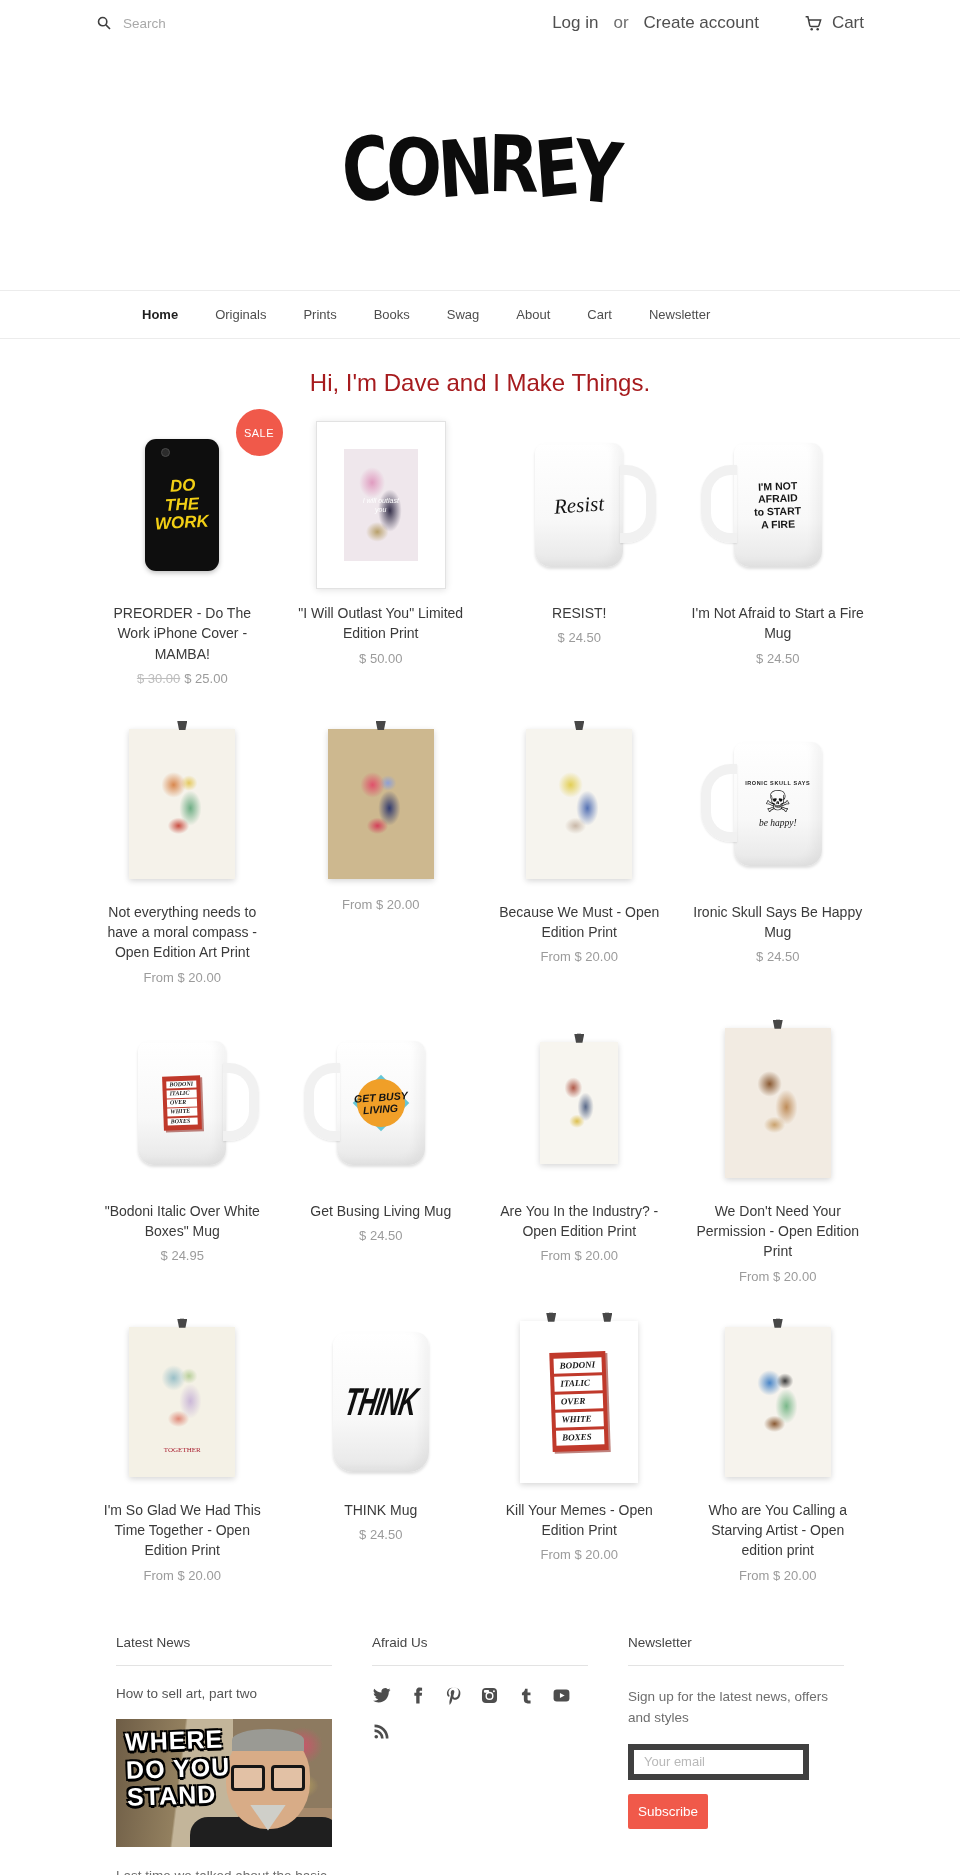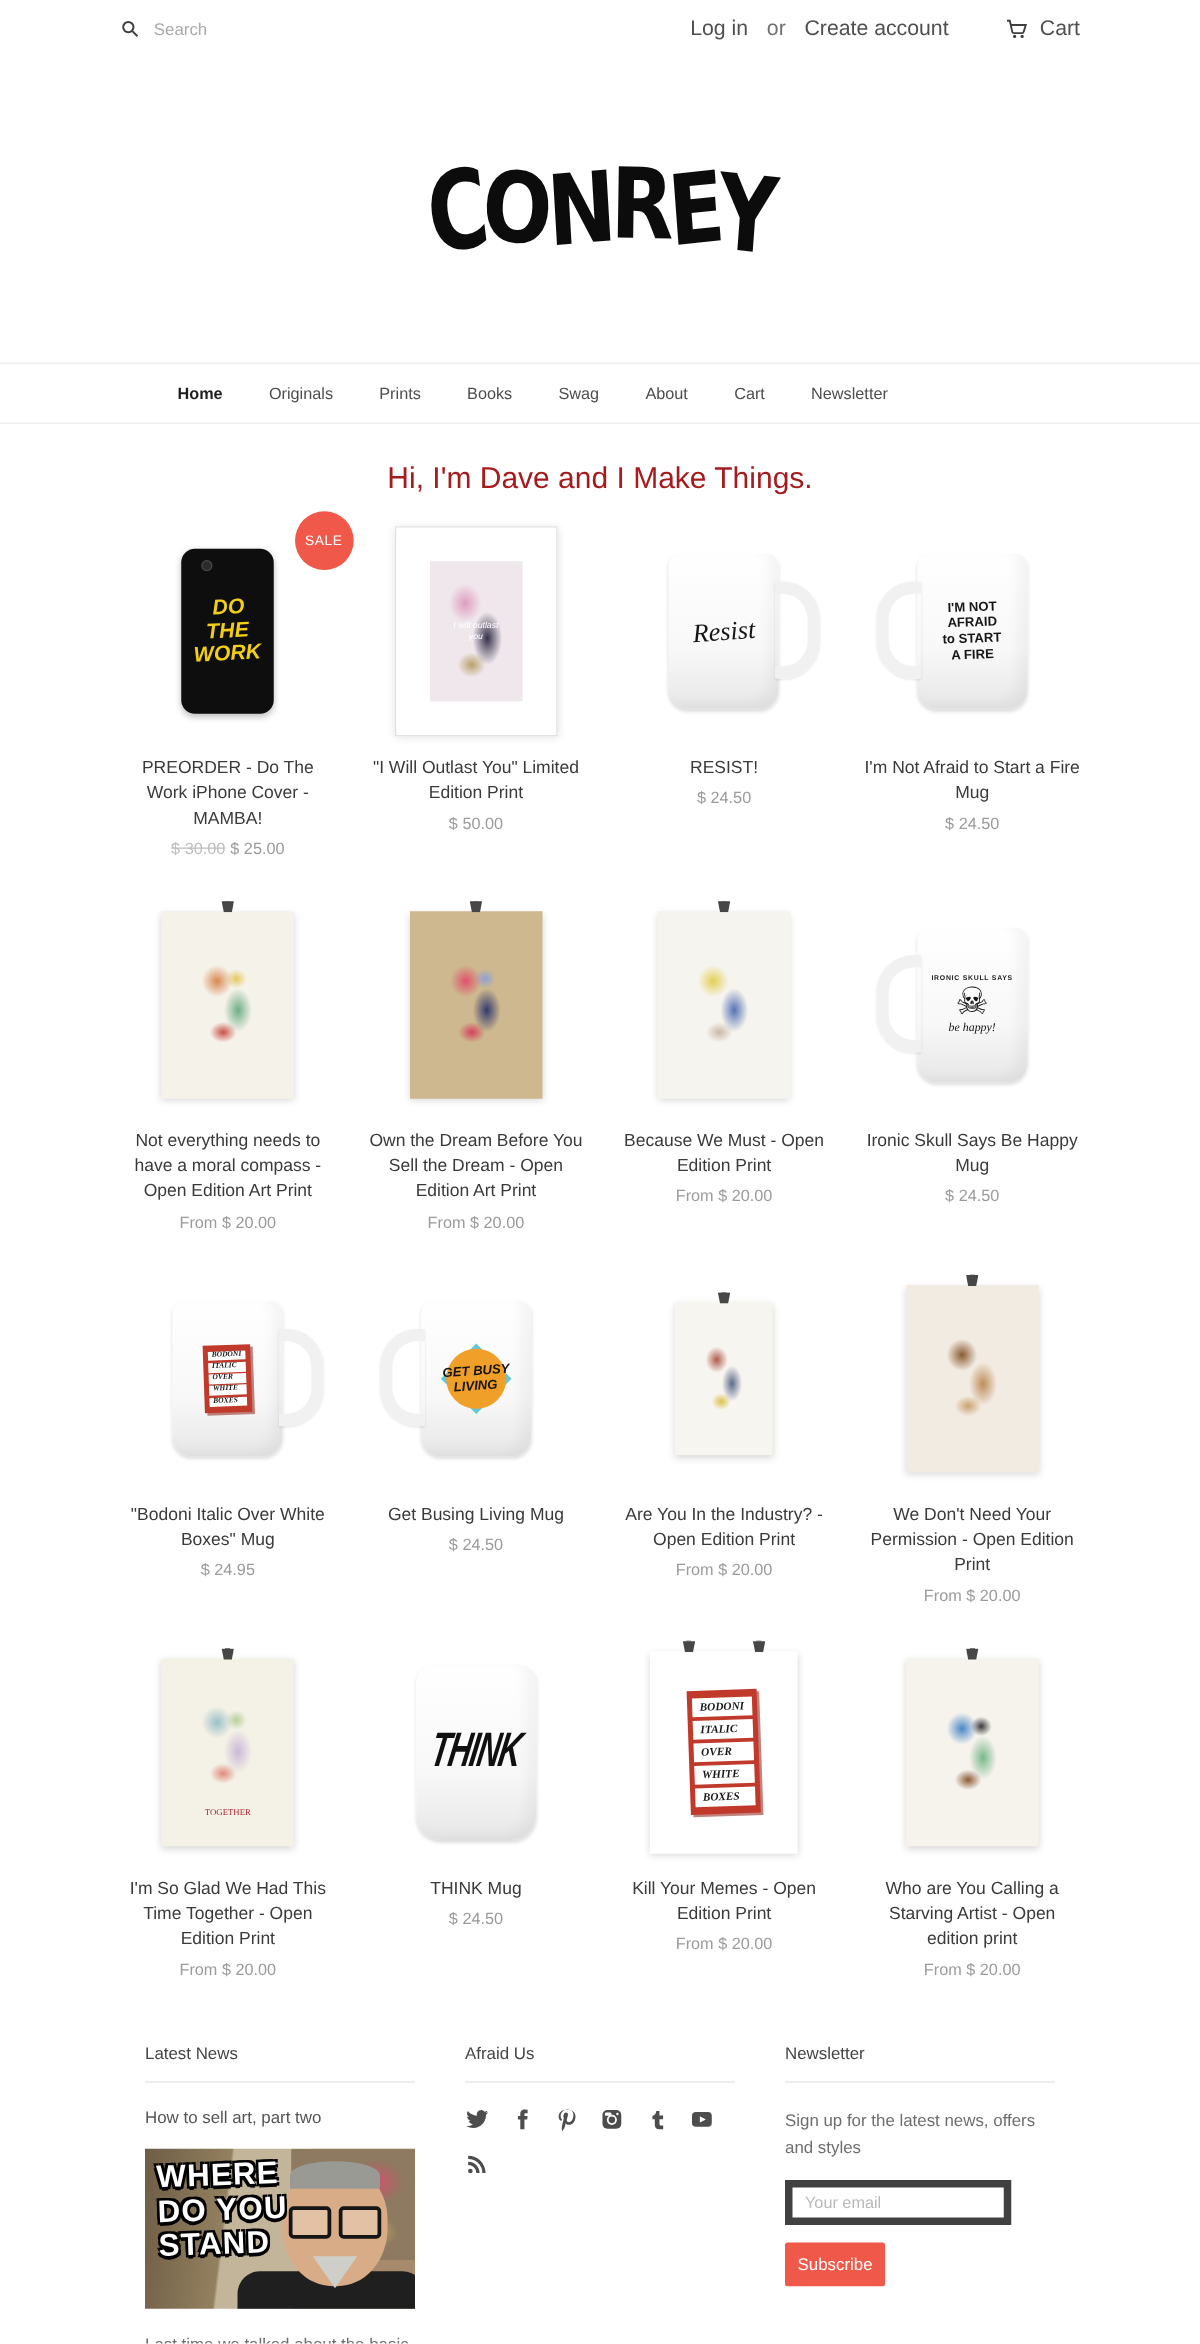--- a/index.html
+++ b/index.html
@@ -262,21 +262,20 @@
         <div class="p-title" data-interactable="true">Not everything needs to have a moral compass - Open Edition Art Print</div>
         <div class="p-price" data-interactable="false"><span data-interactable="false">From $ 20.00</span></div>
       </div>
       <div class="card" data-interactable="true">
         <div class="media" data-interactable="true">
           <div class="v print" data-interactable="false" style="background: rgb(205, 184, 143);">
             <div class="clip one" data-interactable="false"></div>
             <div class="blob" data-interactable="false" style="background: radial-gradient(closest-side at 38% 30%, rgb(224, 81, 107) 0%, rgba(224, 81, 107, 0) 46%), radial-gradient(closest-side at 62% 55%, rgb(49, 58, 110) 0%, rgba(49, 58, 110, 0) 42%), radial-gradient(closest-side at 45% 74%, rgb(212, 64, 90) 0%, rgba(212, 64, 90, 0) 34%), radial-gradient(closest-side at 60% 28%, rgb(143, 160, 214) 0%, rgba(143, 160, 214, 0) 30%);"></div>
           </div>
         </div>
-        <div class="p-title" data-interactable="true">Own the Dream Before You Sell the Dream - Open Edition Art Print</div>
         <div class="p-price" data-interactable="false"><span data-interactable="false">From $ 20.00</span></div>
       </div>
       <div class="card" data-interactable="true">
         <div class="media" data-interactable="true">
           <div class="v print" data-interactable="false" style="background: rgb(246, 244, 238);">
             <div class="clip one" data-interactable="false"></div>
             <div class="blob" data-interactable="false" style="background: radial-gradient(closest-side at 38% 30%, rgb(227, 207, 85) 0%, rgba(227, 207, 85, 0) 46%), radial-gradient(closest-side at 62% 55%, rgb(85, 114, 181) 0%, rgba(85, 114, 181, 0) 42%), radial-gradient(closest-side at 45% 74%, rgb(201, 184, 168) 0%, rgba(201, 184, 168, 0) 34%);"></div>
           </div>
         </div>
         <div class="p-title" data-interactable="true">Because We Must - Open Edition Print</div>

